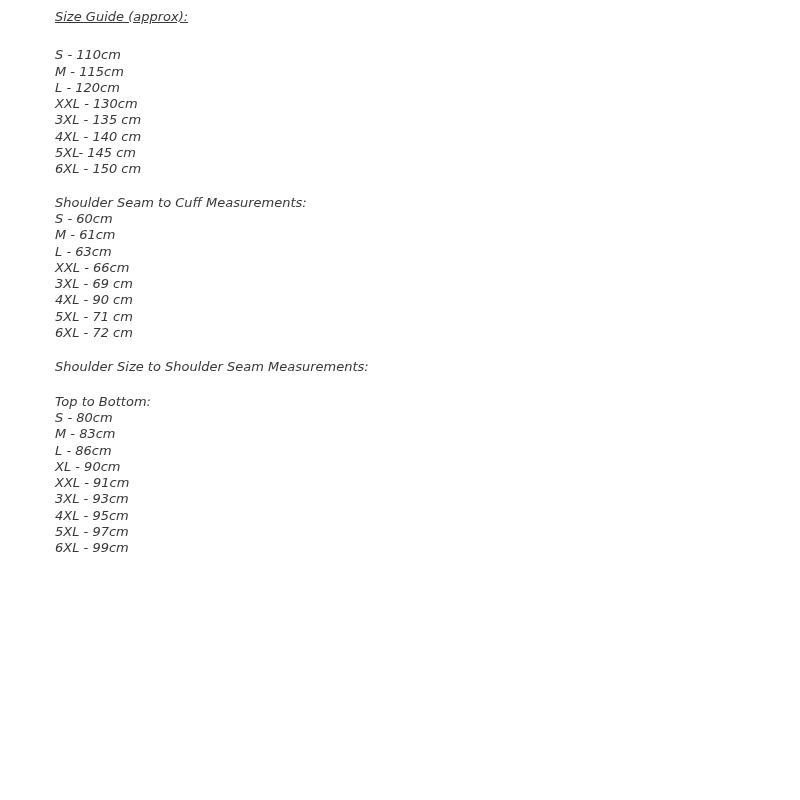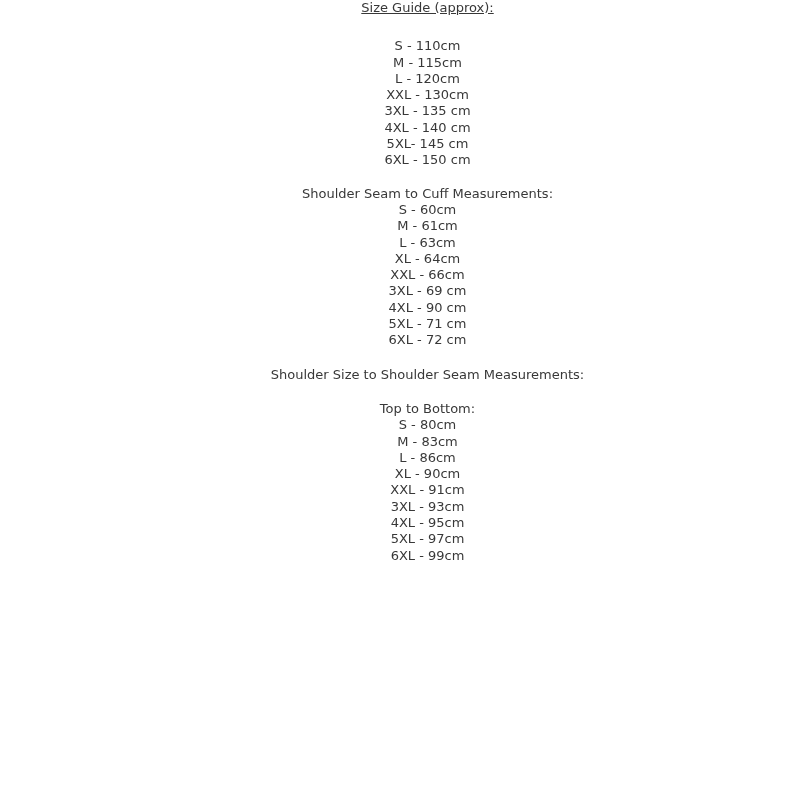--- a/index.html
+++ b/index.html
@@ -10,22 +10,23 @@
   body {
     width: 800px;
     height: 800px;
     overflow: hidden;
     font-family: "DejaVu Sans", "Liberation Sans", sans-serif;
     font-size: 13px;
     line-height: 16.3px;
     color: #383838;
   }
   .doc {
+    padding-top: 9px;
     padding-left: 55px;  
-    text-align: center;
+    font-style: italic;
   }
   .doc p { margin: 0; }
   .title-line { text-decoration: underline; }
   .g1 { margin-top: 14px !important; }
   .g2 { margin-top: 22px !important; }
   .g3 { margin-top: 17px !important; }
   .g4 { margin-top: 18px !important; }
   .g5 { margin-top: 21px !important; }
   .g6 { margin-top: 18px !important; }
   .line { display: block; }
@@ -49,21 +50,20 @@
     <span class="line">4XL - 140 cm</span>
     <span class="line">5XL- 145 cm</span>
     <span class="line">6XL - 150 cm</span>
   </p>
 
   <p class="g3">
     <span class="line">Shoulder Seam to Cuff Measurements:</span>
     <span class="line">S - 60cm</span>
     <span class="line">M - 61cm</span>
     <span class="line">L - 63cm</span>
-    <span class="line">XL - 64cm</span>
     <span class="line">XXL - 66cm</span>
     <span class="line">3XL - 69 cm</span>
     <span class="line">4XL - 90 cm</span>
     <span class="line">5XL - 71 cm</span>
     <span class="line">6XL - 72 cm</span>
   </p>
 
   <p class="g4">Shoulder Size to Shoulder Seam Measurements:</p>
 
 

